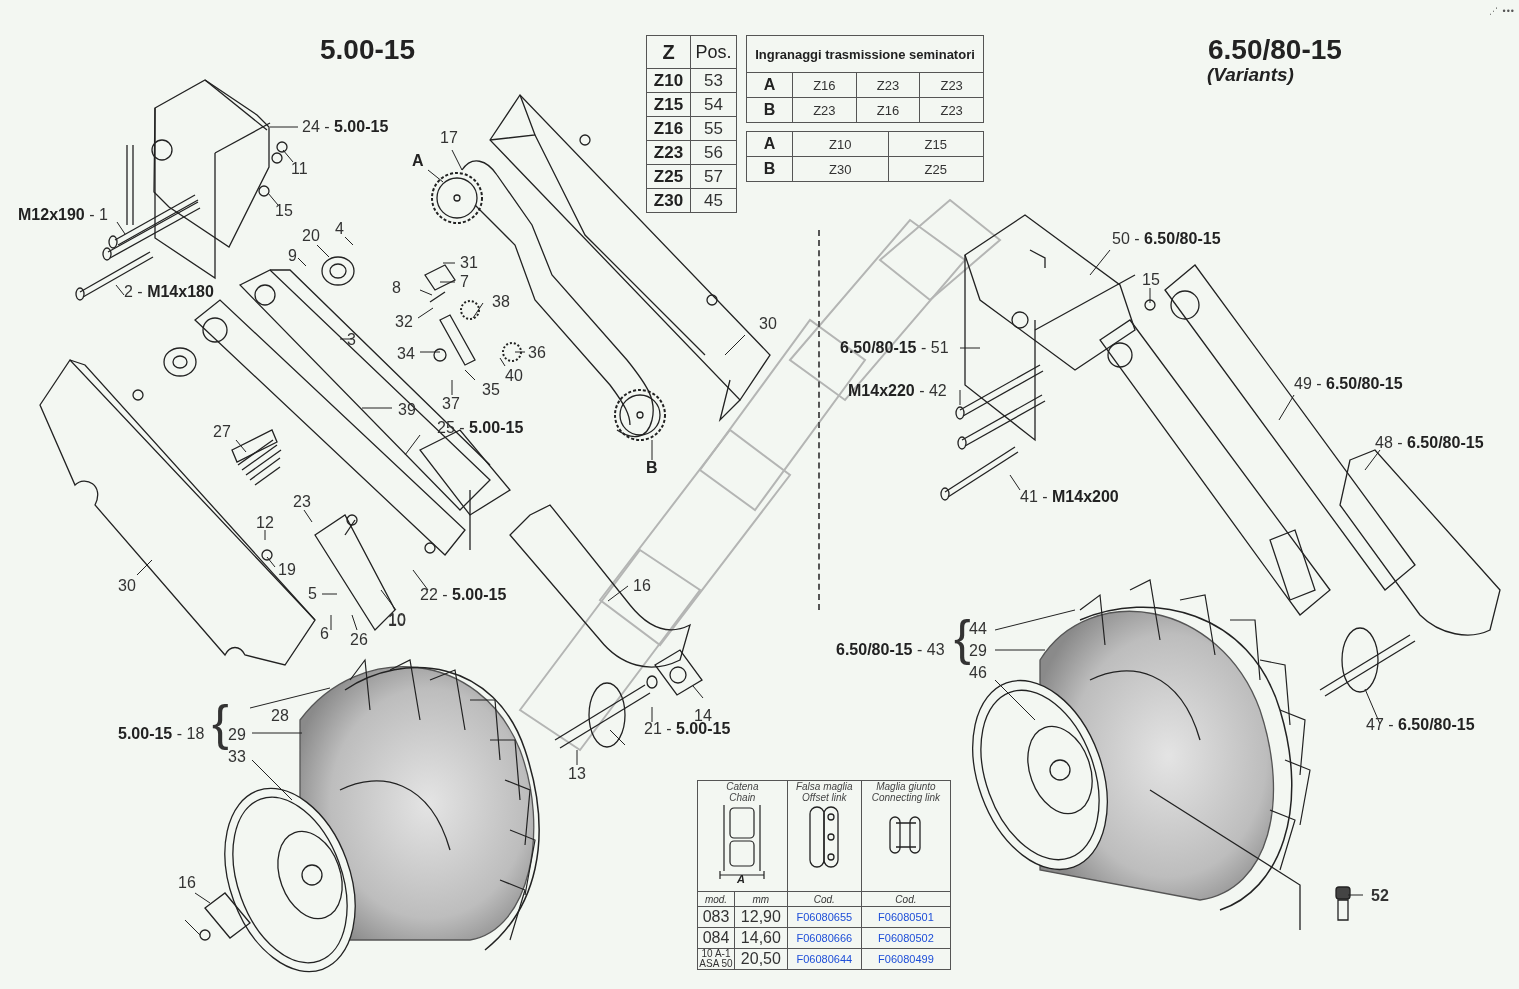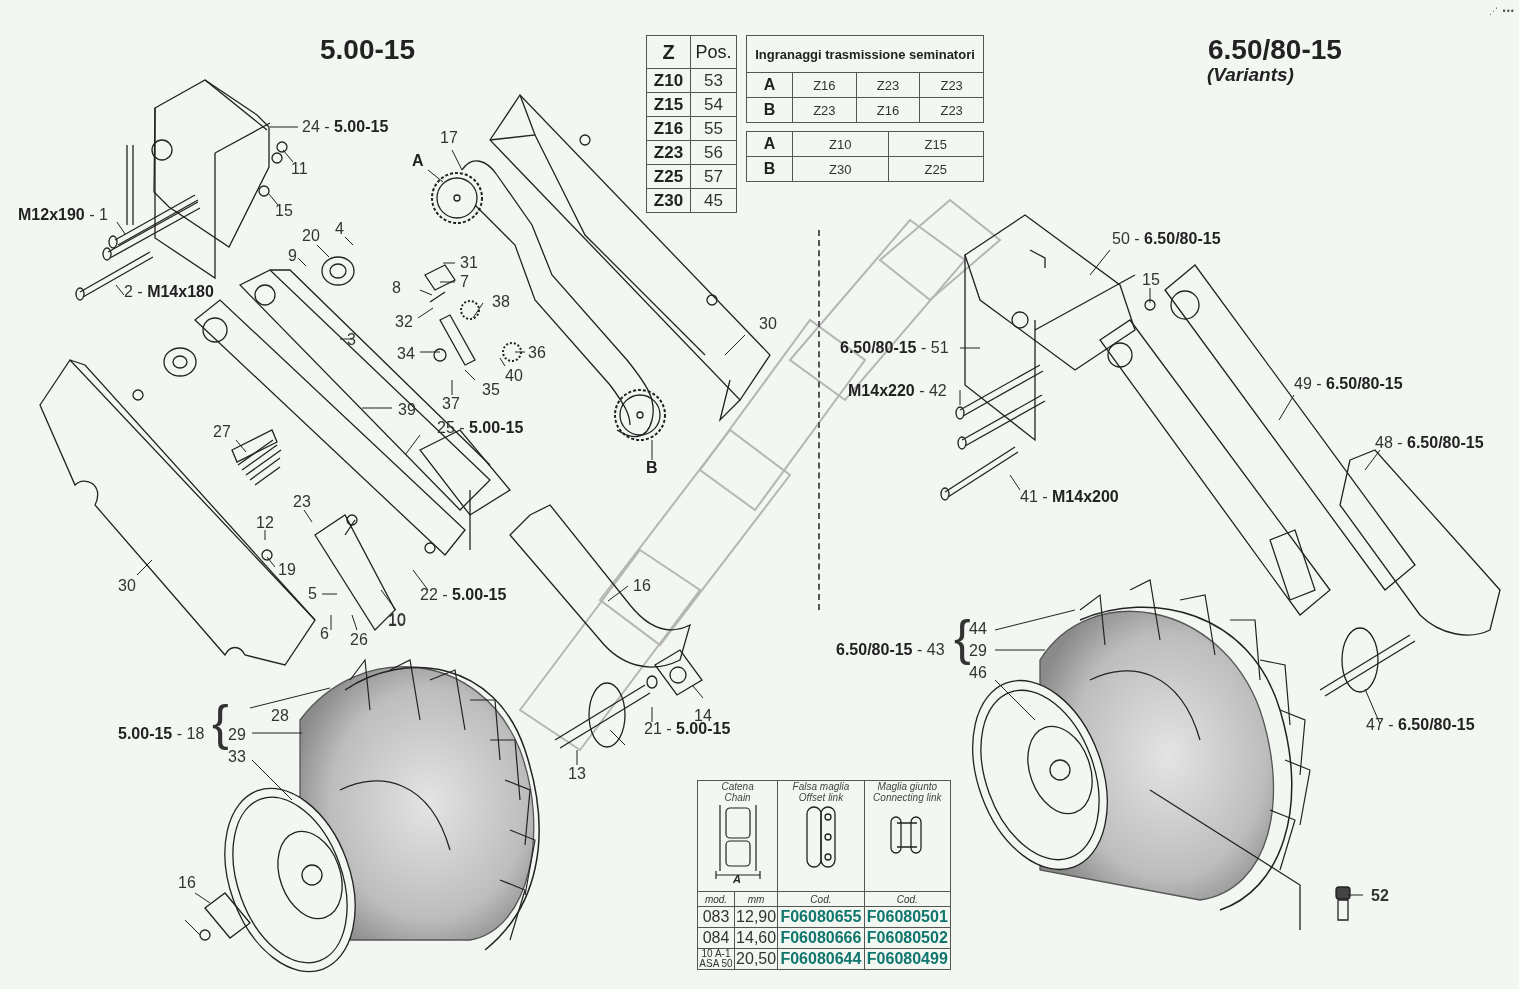--- a/index.html
+++ b/index.html
@@ -17,21 +17,21 @@
   #ztable th{height:32px;font-size:20px;font-weight:bold;}
   #ztable th.pos{font-weight:normal;font-size:18px;}
   #seed td{font-size:13px;height:24px;color:#333;}
   #seed th{font-size:13px;height:36px;font-weight:bold;}
   #seed td.row{font-weight:bold;font-size:16px;width:45px;color:#222;}
   #fert td{font-size:13px;height:24px;color:#333;}
   #fert th{font-size:13px;height:38px;font-weight:bold;line-height:17px;}
   #fert td.row{font-weight:bold;font-size:16px;width:45px;color:#222;}
   #chain td{font-size:16px;height:20px;color:#333;}
   #chain th{font-weight:normal;font-style:italic;font-size:10px;vertical-align:top;color:#444;height:110px;}
-  #chain td.cod{font-weight:bold;font-size:16px;color:#0f766e;}
+  #chain td.cod{font-weight:normal;font-size:11px;color:#1d4ed8;}
   #chain td.hdr{font-style:italic;font-size:10px;height:14px;}
   .dash{position:absolute;left:818px;top:230px;width:0;height:380px;border-left:2px dashed #555;}
   .toolbar{position:absolute;right:4px;top:6px;font-size:9px;color:#555;letter-spacing:1px;}
 </style>
 </head>
 <body>
 
 <svg id="drawing" viewBox="0 0 1519 989" fill="none" stroke="#222" stroke-width="1.3">
   <defs>
     <radialGradient id="tireGrad" cx="0.55" cy="0.5" r="0.6">

